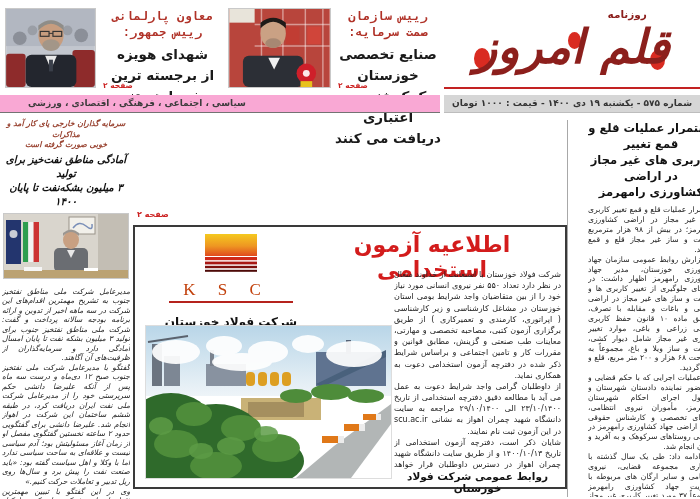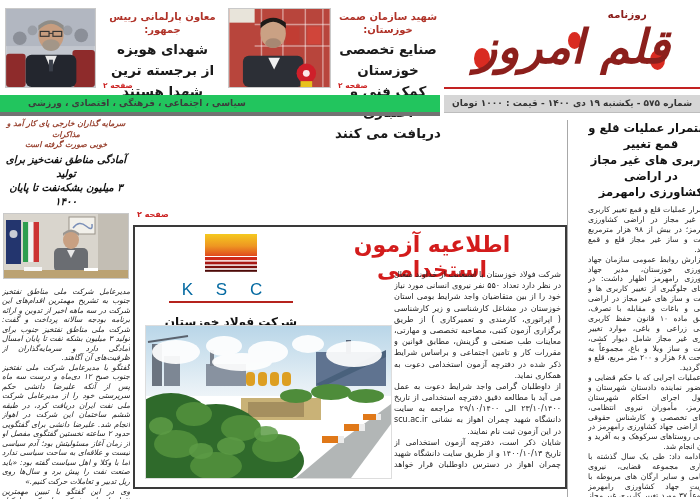--- a/index.html
+++ b/index.html
@@ -2,54 +2,54 @@
 <html lang="fa"><head>
 <meta charset="utf-8">
 <style>
   html,body{margin:0;padding:0;background:#fff;}
   .page{position:relative;width:700px;height:499px;background:#ffffff;overflow:hidden;
         font-family:"DejaVu Sans",sans-serif;direction:rtl;}
   .abs{position:absolute;}
   
   .photo-frame{border:1px solid #c9c9c9;box-sizing:border-box;}
   .story-block{position:absolute;text-align:center;}
-  .story-kicker{font-size:10px;font-weight:bold;color:#b03228;line-height:1.3;}
+  .story-kicker{font-size:12px;font-weight:bold;color:#b03228;line-height:1.3;font-family:Liberation Mono, monospace;}
   .story-headline{font-size:13.5px;font-weight:bold;color:#1a1a1a;line-height:1.55;
                   white-space:pre-line;margin-top:3px;}
   .story-pageref{position:absolute;left:4px;bottom:0;font-size:7.5px;font-weight:bold;color:#cc2222;}
   
   .masthead{left:444px;top:0;width:256px;height:88px;text-align:center;}
   .ruznameh{position:absolute;left:54%;top:8px;width:90px;font-size:10.5px;font-weight:bold;color:#8c1f1c;}
   .logo-title{position:absolute;left:0;top:16px;width:100%;font-size:47px;font-weight:bold;
               color:#8c1f1c;line-height:1.3;z-index:1;letter-spacing:1px;font-style:italic;}
   .logo-dot{position:absolute;background:#d92b21;border-radius:50%;z-index:0;}
   .masthead-rule{left:444px;top:87px;width:256px;height:2px;background:#c32222;}
   
-  .cat-strip{left:0;top:95px;width:440px;height:17px;background:#22c55e;border-bottom:4px solid #737373;}
+  .cat-strip{left:0;top:95px;width:440px;height:17px;background:#f9a8d4;border-bottom:1px solid #737373;}
   .cat-strip span{position:absolute;left:28px;top:3px;font-size:9px;color:#3c3c3c;font-weight:bold;}
   .date-strip{left:444px;top:95px;width:256px;height:17px;background:#d6d6d6;border-bottom:1px solid #bdbdbd;
               text-align:center;font-size:9px;color:#333;line-height:17px;font-weight:bold;}
   
   .lead{left:140px;top:118px;width:424px;height:104px;text-align:center;}
   .lead-kicker{font-size:10.5px;color:#222;}
   .lead-headline{font-size:30px;font-weight:bold;color:#101010;line-height:1.25;
                  white-space:pre-line;margin-top:3px;}
   .lead-pageref{left:137px;top:210px;font-size:8px;font-weight:bold;color:#cc2222;}
   
   .divider-v{left:567px;top:120px;width:1px;height:377px;background:#a8a8a8;}
   .right-col{left:588px;top:120px;width:126px;height:377px;overflow:hidden;}
   .right-title{font-size:11.5px;font-weight:bold;color:#111;text-align:center;line-height:1.4;
                white-space:pre-line;}
   .right-body{font-size:7.6px;color:#222;text-align:justify;line-height:1.3;margin-top:5px;
               white-space:pre-line;}
   
   .ad-box{left:133px;top:225px;width:434px;height:264px;border:2px solid #3a3a3a;
           box-sizing:border-box;background:#fff;}
   .ksc-wrap{position:absolute;left:20px;top:7px;width:152px;text-align:center;}
-  .ksc-letters{font-family:Liberation Sans, sans-serif;font-size:17px;color:#0369a1;
+  .ksc-letters{font-family:Liberation Serif, serif;font-size:17px;color:#c2410c;
                letter-spacing:9px;margin-top:2px;padding-right:9px;direction:ltr;}
   .ksc-underline{width:124px;height:2px;background:#b5231d;margin:1px auto 2px auto;}
   .ksc-company{font-size:12px;font-weight:bold;color:#111;margin-top:12px;}
   .ad-title{position:absolute;left:167px;top:5px;width:260px;text-align:center;
             font-size:22px;font-weight:bold;color:#d31c1c;}
   .ad-body{position:absolute;left:259px;top:42px;width:167px;height:200px;font-size:8px;color:#222;
            text-align:justify;line-height:1.4;white-space:pre-line;overflow:hidden;}
   .ad-signature{position:absolute;left:259px;top:243px;width:167px;text-align:center;
                 font-size:10.5px;font-weight:bold;color:#111;}
   .factory{position:absolute;left:10px;top:98px;width:245px;height:152px;border:1px solid #ddd;}
@@ -112,21 +112,21 @@
     <polygon points="40,50 52,50 46,62" fill="#f0f0f0"></polygon>
     <ellipse cx="45" cy="25" rx="13" ry="15" fill="#caa184"></ellipse>
     <path d="M32,20 Q45,6 58,20 L58,14 Q45,4 32,14 Z" fill="#1e1a18"></path>
     <ellipse cx="45" cy="35" rx="8" ry="5" fill="#8a7466" opacity="0.55"></ellipse>
     <circle cx="79" cy="66" r="10" fill="#cf1f2a"></circle>
     <circle cx="79" cy="66" r="3.5" fill="#ffffff" opacity="0.9"></circle>
     <rect x="73" y="74" width="12" height="6" fill="#e8c11c"></rect>
   </svg>
 
   <div class="story-block" style="left:334px;top:10px;width:108px;height:80px;">
-    <div class="story-kicker">شهید سازمان صمت خوزستان:</div>
+    <div class="story-kicker">رییس سازمان صمت سرمایه:</div>
     <div class="story-headline">صنایع تخصصی خوزستان
 کمک فنی و اعتباری
 دریافت می کنند</div>
     <div class="story-pageref">صفحه ۲</div>
   </div>
 
   <div class="abs masthead">
     <div class="ruznameh">روزنامه</div>
     <div class="logo-dot" style="left:30px;top:48px;width:16px;height:21px;"></div>
     <div class="logo-dot" style="left:124px;top:32px;width:13px;height:17px;"></div>
@@ -173,20 +173,21 @@
       </svg>
       <div class="ksc-letters">K S C</div>
       <div class="ksc-underline"></div>
       <div class="ksc-company">شرکت فولاد خوزستان</div>
     </div>
 
     <div class="ad-title">اطلاعیه آزمون استخدامی</div>
     <div class="ad-body">شرکت فولاد خوزستان با استعانت از خداوند متعال در نظر دارد تعداد ۵۵۰ نفر نیروی انسانی مورد نیاز خود را از بین متقاضیان واجد شرایط بومی استان خوزستان در مشاغل کارشناسی و زیر کارشناسی ( اپراتوری، کارمندی و تعمیرکاری ) از طریق برگزاری آزمون کتبی، مصاحبه تخصصی و مهارتی، معاینات طب صنعتی و گزینش، مطابق قوانین و مقررات کار و تامین اجتماعی و براساس شرایط ذکر شده در دفترچه آزمون استخدامی دعوت به همکاری نماید.
 از داوطلبان گرامی واجد شرایط دعوت به عمل می آید با مطالعه دقیق دفترچه استخدامی از تاریخ ۲۳/۱۰/۱۴۰۰ الی ۲۹/۱۰/۱۴۰۰ مراجعه به سایت دانشگاه شهید چمران اهواز به نشانی scu.ac.ir در این آزمون ثبت نام نمایند.
 شایان ذکر است، دفترچه آزمون استخدامی از تاریخ ۱۴۰۰/۱۰/۱۳ و از طریق سایت دانشگاه شهید چمران اهواز در دسترس داوطلبان قرار خواهد گرفت.</div>
+    <div class="ad-signature">روابط عمومی شرکت فولاد خوزستان</div>
 
     <svg class="factory" width="245" height="152" viewBox="0 0 245 152">
       <defs>
         <linearGradient id="skyGrad" x1="0" y1="0" x2="0" y2="1">
           <stop offset="0" stop-color="#b9d6e8"></stop>
             <stop offset="1" stop-color="#eef4f8"></stop>
         </linearGradient>
       </defs>
       <rect width="245" height="70" fill="url(#skyGrad)"></rect>
       <rect x="6" y="18" width="10" height="42" fill="#6b7480"></rect>

